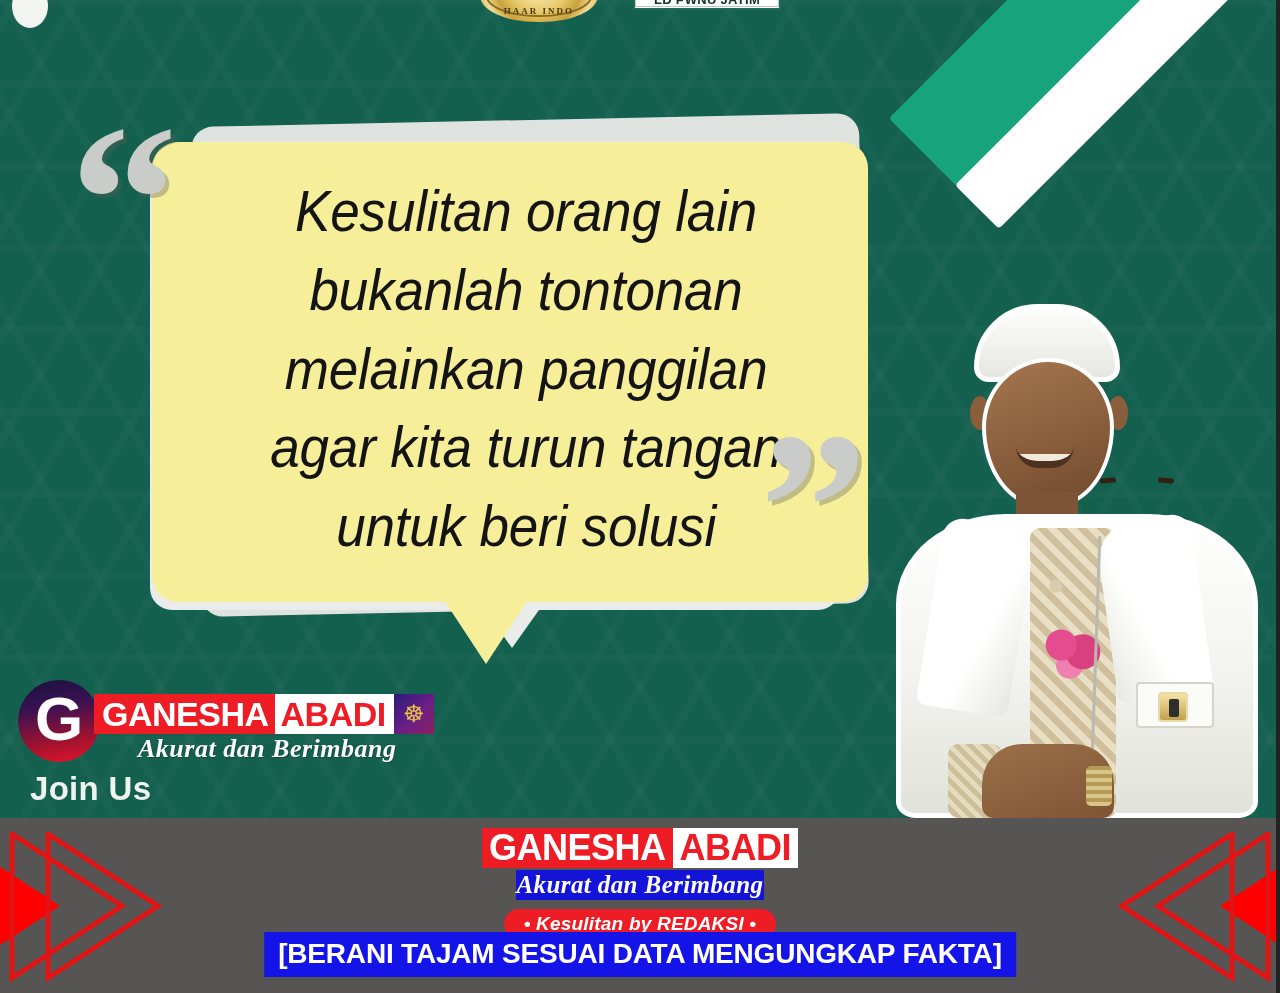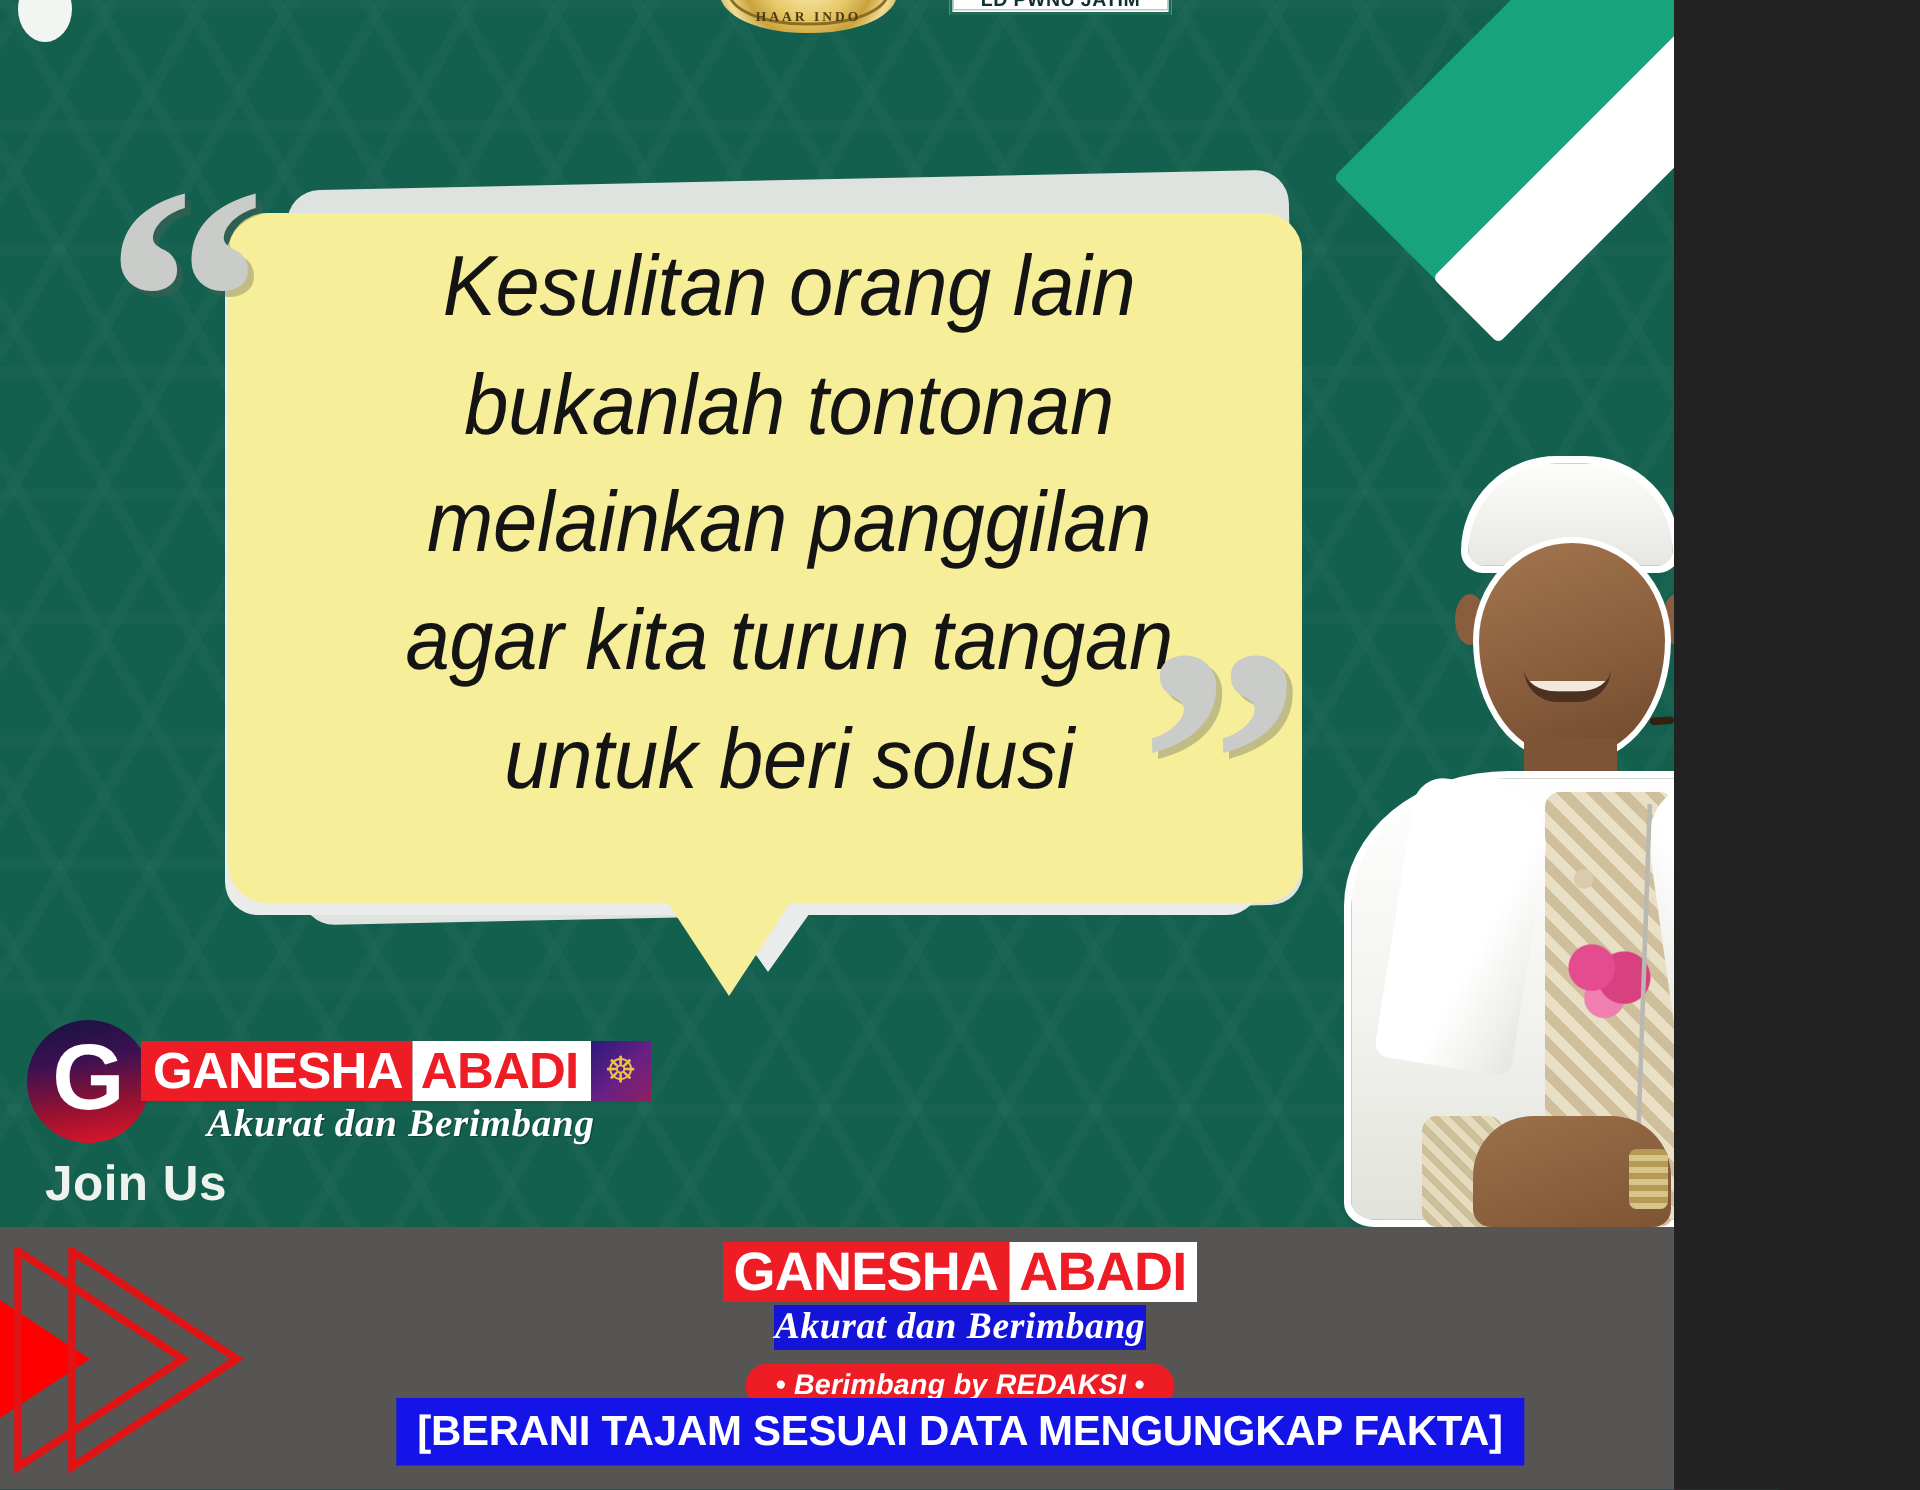--- a/index.html
+++ b/index.html
@@ -1,23 +1,23 @@
 <!DOCTYPE html>
 <html><head>
 <meta charset="utf-8">
 <title>Ganesha Abadi Quote Card</title>
 <style>
   html,body{margin:0;padding:0;background:#222;}
   *{box-sizing:border-box;}
   #stage{
     position:relative;
-    width:1116px;height:993px;
+    width:1276px;height:993px;
     overflow:hidden;
     font-family:"Liberation Sans", sans-serif;
-    background:#14b8a6;
+    background:#b91c1c;
   }
 
   
   #poster{
     position:absolute;left:0;top:0;width:1280px;height:818px;
     background:#14604F;
     overflow:hidden;
   }
   
   #poster .pattern{
@@ -83,21 +83,21 @@
     position:absolute;left:196px;top:120px;width:668px;height:490px;
     background:#dfe3e0;border-radius:22px;transform:rotate(-1.2deg);
   }
   .quote-shadow2{
     position:absolute;left:150px;top:150px;width:690px;height:460px;
     background:#e9ecea;border-radius:22px;
   }
   .quote-box{
     position:absolute;left:152px;top:142px;width:716px;height:460px;
     background:#F7EE9A;border-radius:26px;
-    display:flex;align-items:flex-start;justify-content:center;
+    display:flex;align-items:center;justify-content:center;
     padding:10px 34px 16px 66px;
   }
   .quote-tail{
     position:absolute;left:440px;top:594px;
     width:0;height:0;border-left:46px solid transparent;border-right:46px solid transparent;
     border-top:70px solid #F7EE9A;
   }
   .quote-tail-shadow{
     position:absolute;left:468px;top:586px;
     width:0;height:0;border-left:44px solid transparent;border-right:44px solid transparent;
@@ -370,19 +370,19 @@
       <polygon points="228,2 118,74 228,146" fill="none" stroke="#e01414" stroke-width="5"></polygon>
       <polygon points="192,2 82,74 192,146" fill="none" stroke="#e01414" stroke-width="5"></polygon>
     </svg>
 
     <div class="foot-brand">
       <div class="foot-word">
         <span class="fw-1">GANESHA</span>
         <span class="fw-2">ABADI</span>
       </div>
       <div class="foot-tagline">Akurat dan Berimbang</div>
-      <div class="pub-pill">• Berimbang by REDAKSI •</div>
+      <div class="pub-pill">• Kesulitan by REDAKSI •</div>
     </div>
 
     <div class="slogan-bar">[BERANI TAJAM SESUAI DATA MENGUNGKAP FAKTA]</div>
   </div>
 
 </div>
 
 </body></html>

